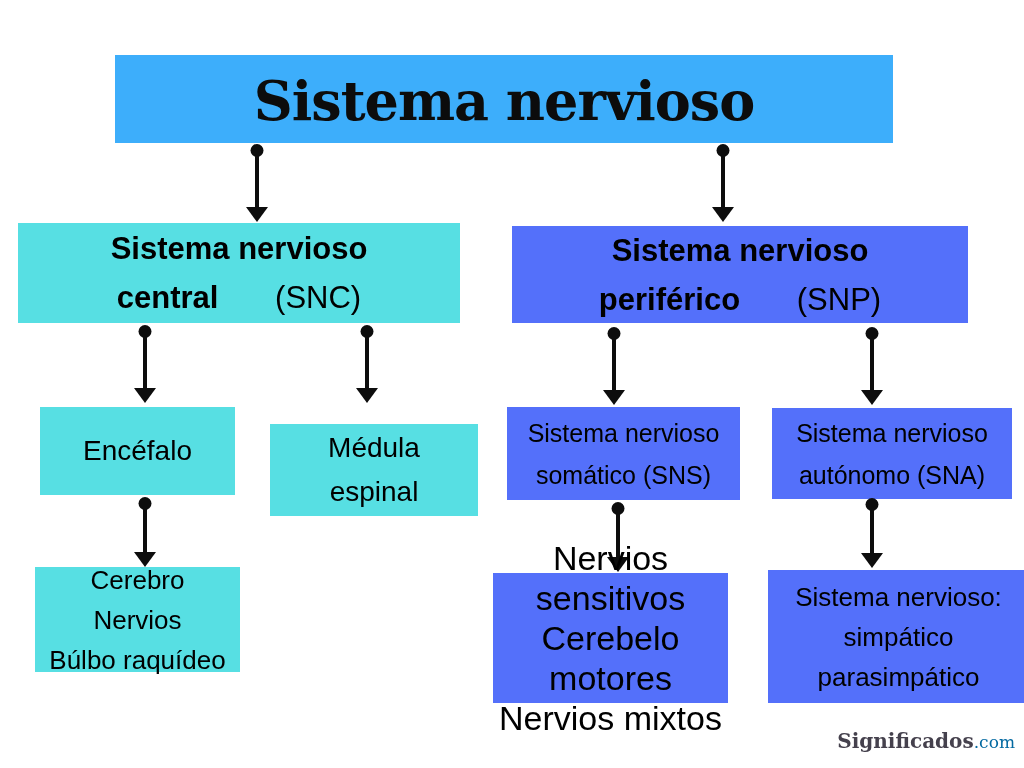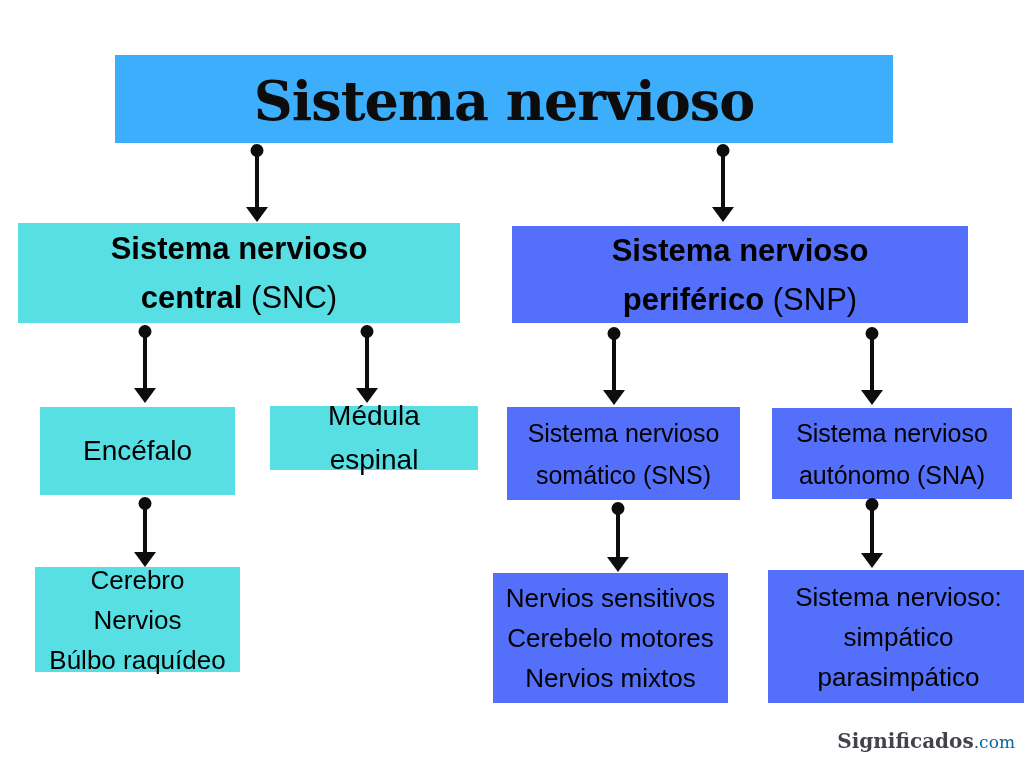--- a/index.html
+++ b/index.html
@@ -41,29 +41,29 @@
     font-family: "DejaVu Serif", serif;
     font-weight: 700;
     font-size: 54px;
     letter-spacing: -1px;
     color: #0c0c0c;
     line-height: 1;
     padding-top: 4px;
   }
 
   .hline { font-size: 31px; font-weight: 700; line-height: 49px; }
-  .hline .normal { font-weight: 400; }
+  .hline .normal { font-weight: 400; padding-left: 48px; }
 
   .nline { font-weight: 400; }
 
   .encefalo-line { font-size: 28px; line-height: 30px; }
   .two-line { font-size: 28px; line-height: 44px; }
   .sub-two-line { font-size: 25px; line-height: 42px; }
   .tri-line { font-size: 26px; line-height: 40px; }
-  .tri-line-sm { font-size: 26px; line-height: 40px; }
+  .tri-line-sm { font-size: 34px; line-height: 40px; }
 
   
   .arrow {
     position: absolute;
     width: 24px;
   }
   .arrow .dot {
     position: absolute;
     top: 0; left: 50%;
     transform: translateX(-50%);
@@ -154,21 +154,21 @@
   </div>
   <div class="arrow" style="left:860px; top:327px; height:78px;">
     <span class="dot"></span>
       <span class="shaft"></span>
       <span class="head"></span>
   </div>
 
   <div class="node cyan" style="left:40px; top:407px; width:195px; height:88px;">
     <div class="nline encefalo-line">Encéfalo</div>
   </div>
-  <div class="node cyan" style="left:270px; top:406px; width:208px; height:64px;">
+  <div class="node cyan" style="left:270px; top:424px; width:208px; height:92px;">
     <div class="nline two-line">Médula</div>
     <div class="nline two-line">espinal</div>
   </div>
   <div class="node blue" style="left:507px; top:407px; width:233px; height:93px;">
     <div class="nline sub-two-line">Sistema nervioso</div>
     <div class="nline sub-two-line">somático (SNS)</div>
   </div>
   <div class="node blue" style="left:772px; top:408px; width:240px; height:91px;">
     <div class="nline sub-two-line">Sistema nervioso</div>
     <div class="nline sub-two-line">autónomo (SNA)</div>

